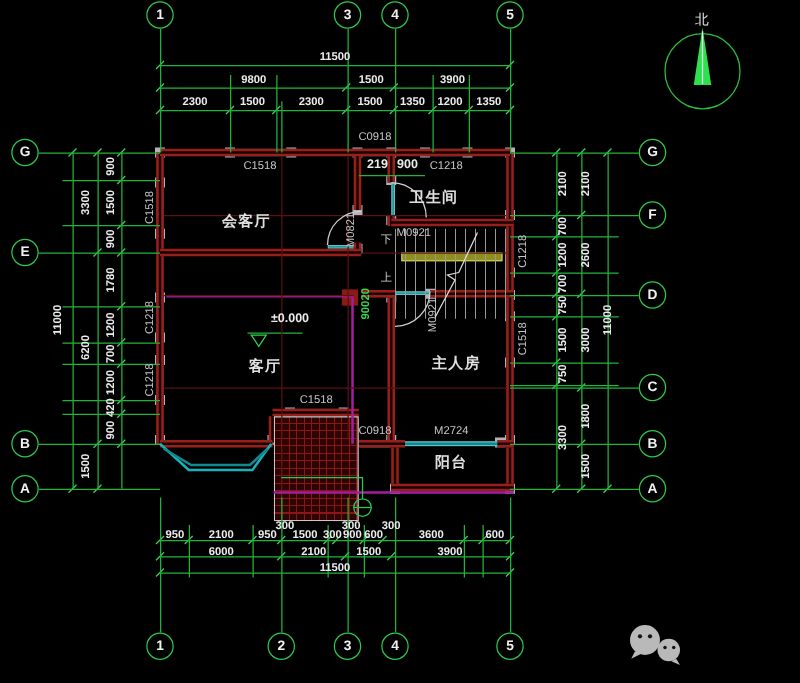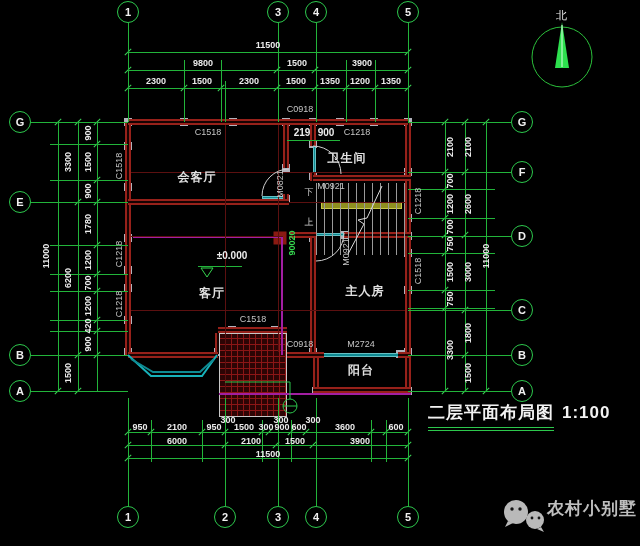--- a/index.html
+++ b/index.html
@@ -329,30 +329,23 @@
   <div class="t lab" style="left:331px;top:186px;">M0921</div>
   <div class="t lab rot" style="left:346px;top:252px;">M0921</div>
 
   <div class="t dim" style="left:232px;top:255px;font-size:10px;">±0.000</div>
   <div class="t dim" style="left:302px;top:132px;font-size:10px;">219</div>
   <div class="t dim" style="left:326px;top:132px;font-size:10px;">900</div>
   <div class="t dim rot grn" style="left:292px;top:243px;">90020</div>
   <div class="t small" style="left:309px;top:192px;">下</div>
   <div class="t small" style="left:309px;top:222px;">上</div>
 
-  <div id="title">
-    <span class="tl">二层平面布局图</span><span class="scale">1:100</span>
-  </div>
 
   <div id="compass-label" style="left:556px;top:8px;">北</div>
 
-  <div id="wm">
-    <span style="width:50px;display:inline-block;"></span>
-    <span>农村小别墅</span>
-  </div>
 <div class="t dim" style="left: 268px; top: 45px;">11500</div>
     <div class="t dim" style="left: 203px; top: 63px;">9800</div>
     <div class="t dim" style="left: 297px; top: 63px;">1500</div>
     <div class="t dim" style="left: 362px; top: 63px;">3900</div>
     <div class="t dim" style="left: 156px; top: 81px;">2300</div>
     <div class="t dim" style="left: 202px; top: 81px;">1500</div>
     <div class="t dim" style="left: 249px; top: 81px;">2300</div>
     <div class="t dim" style="left: 296px; top: 81px;">1500</div>
     <div class="t dim" style="left: 330px; top: 81px;">1350</div>
     <div class="t dim" style="left: 360px; top: 81px;">1200</div>

